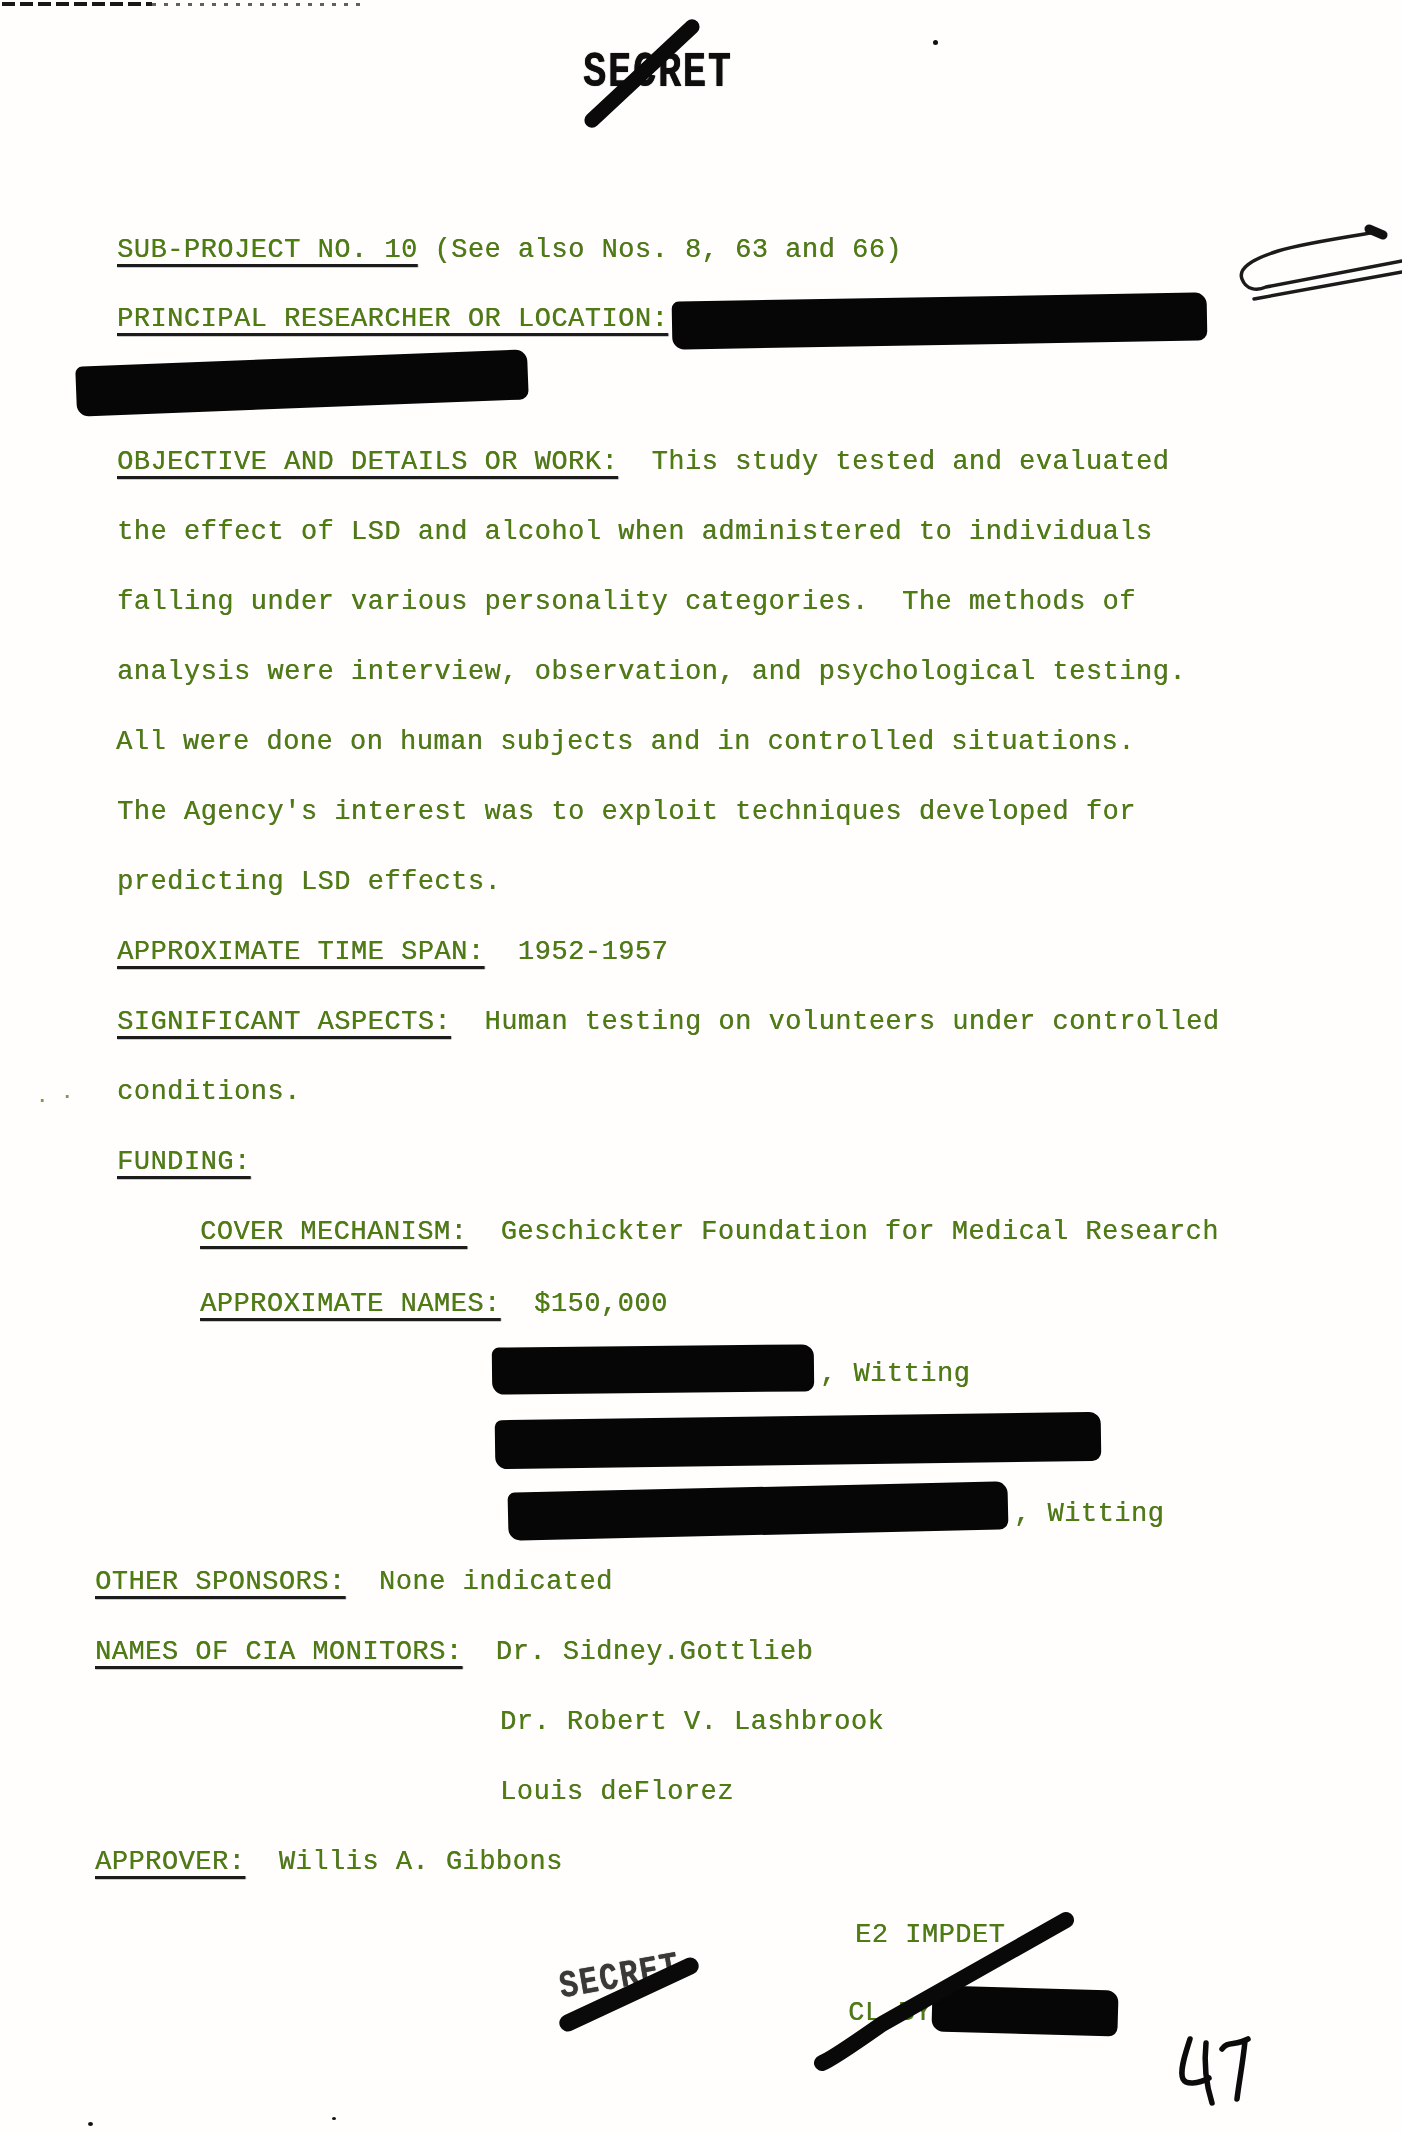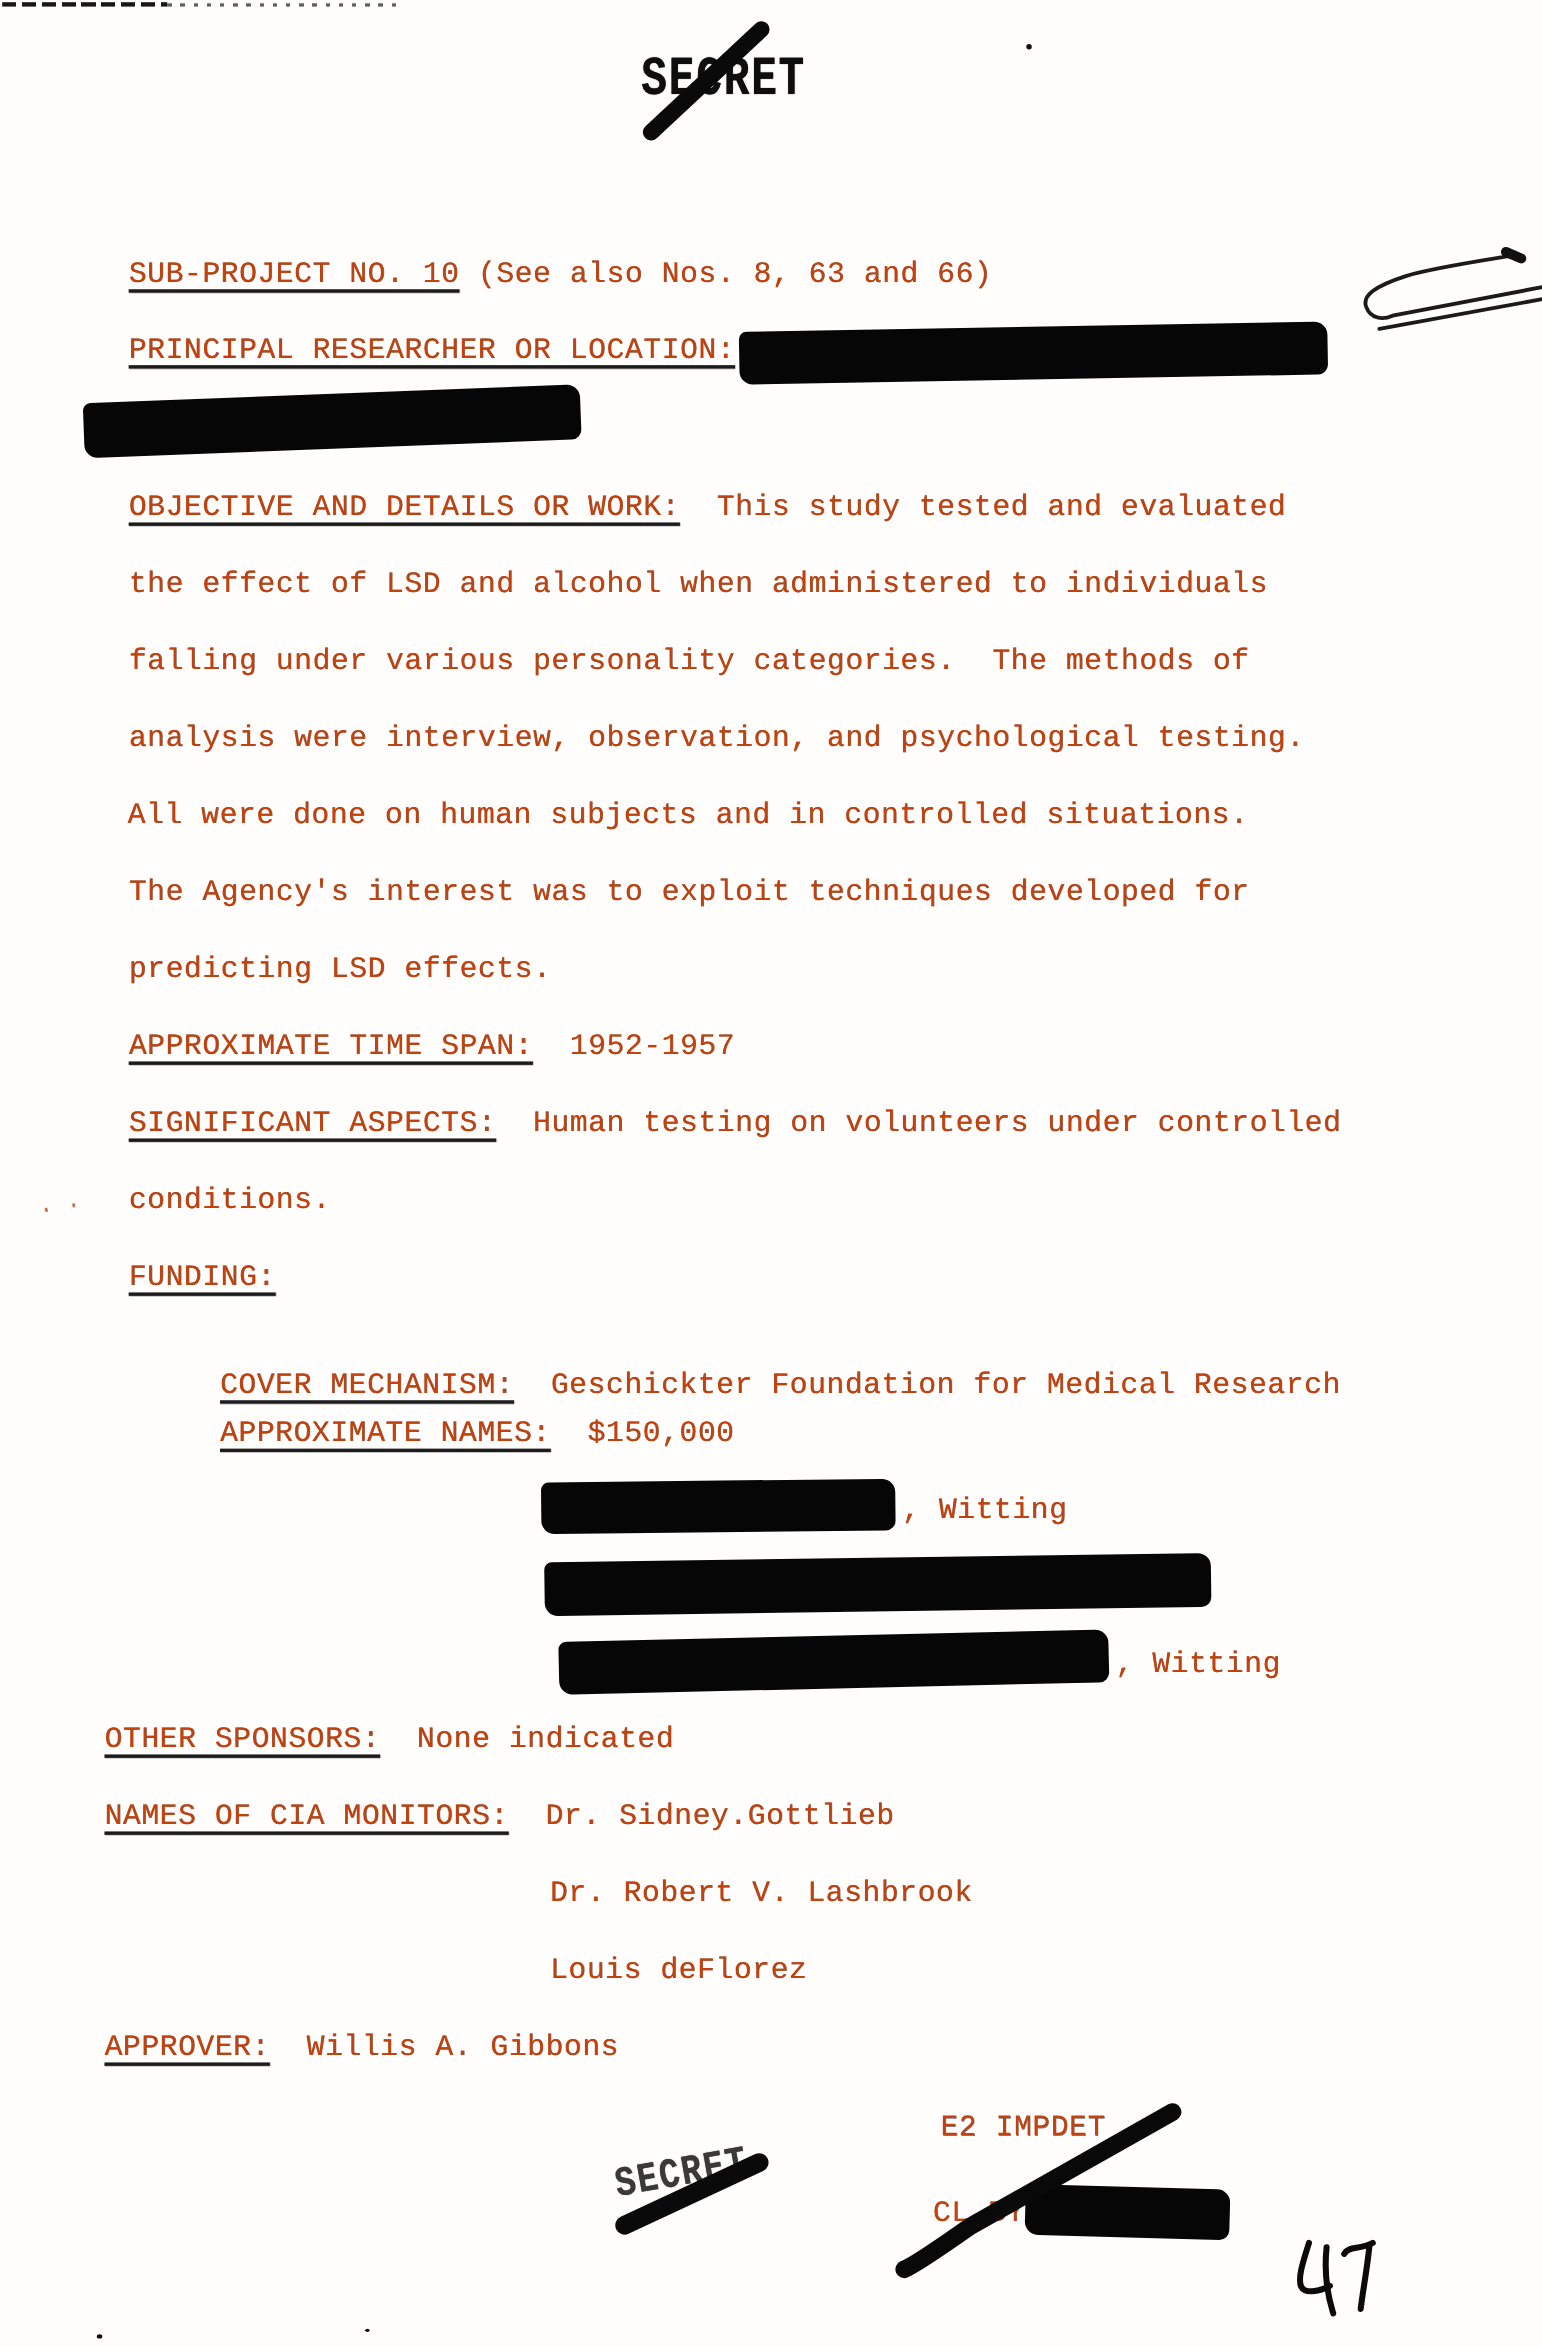--- a/index.html
+++ b/index.html
@@ -2,21 +2,21 @@
 <html><head>
 <meta charset="utf-8">
 <style>
   html,body { margin:0; padding:0; background:#ffffff; }
   .page {
     position:relative; width:1402px; height:2134px;
     background:#fffefc; overflow:hidden;
     font-family:"Liberation Mono","DejaVu Sans Mono",monospace;
   }
   .t {
-    position:absolute; font-size:27px; letter-spacing:.5px; color:#c2410c;
+    position:absolute; font-size:27px; letter-spacing:.5px; color:#4d7c0f;
     white-space:pre; line-height:34px;
     text-shadow:.4px .4px .2px rgba(15,15,15,.55);
   }
   .lbl {
     text-decoration:underline;
     text-decoration-thickness:3px;
     text-underline-offset:7px;
     text-decoration-color:#1c1c1c;
   }
   .redact { position:absolute; background:#060606; border-radius:7px 12px 9px 12px; }
@@ -70,21 +70,21 @@
   <div class="t" style="left:117px; top:795px;">The Agency's interest was to exploit techniques developed for</div>
   <div class="t" style="left:117px; top:865px;">predicting LSD effects.</div>
 
   <div class="t" style="left:117px; top:935px;"><span class="lbl">APPROXIMATE TIME SPAN:</span><span>  1952-1957</span></div>
 
   <div class="t" style="left:117px; top:1005px;"><span class="lbl">SIGNIFICANT ASPECTS:</span><span>  Human testing on volunteers under controlled</span></div>
   <div class="t" style="left:36px; top:1080px; font-size:20px; opacity:.75;">. ·</div>
   <div class="t" style="left:117px; top:1075px;">conditions.</div>
 
   <div class="t" style="left:117px; top:1145px;text-align:right;"><span class="lbl">FUNDING:</span></div>
-  <div class="t" style="left:200px; top:1215px;margin-top:28px;"><span class="lbl">COVER MECHANISM:</span><span>  Geschickter Foundation for Medical Research</span></div>
+  <div class="t" style="left:200px; top:1215px;"><span class="lbl">COVER MECHANISM:</span><span>  Geschickter Foundation for Medical Research</span></div>
   <div class="t" style="left:200px; top:1287px;"><span class="lbl">APPROXIMATE NAMES:</span><span>  $150,000</span></div>
 
   <div class="redact" style="left:492px; top:1346px; width:322px; height:47px; transform:rotate(-.6deg);"></div>
   <div class="t" style="left:820px; top:1357px;">, Witting</div>
   <div class="redact" style="left:495px; top:1416px; width:606px; height:49px; transform:rotate(-.8deg);"></div>
   <div class="redact" style="left:508px; top:1487px; width:500px; height:48px; transform:rotate(-1.3deg);"></div>
   <div class="t" style="left:1014px; top:1497px;">, Witting</div>
 
   <div class="t" style="left:95px; top:1565px;"><span class="lbl">OTHER SPONSORS:</span><span>  None indicated</span></div>
 

